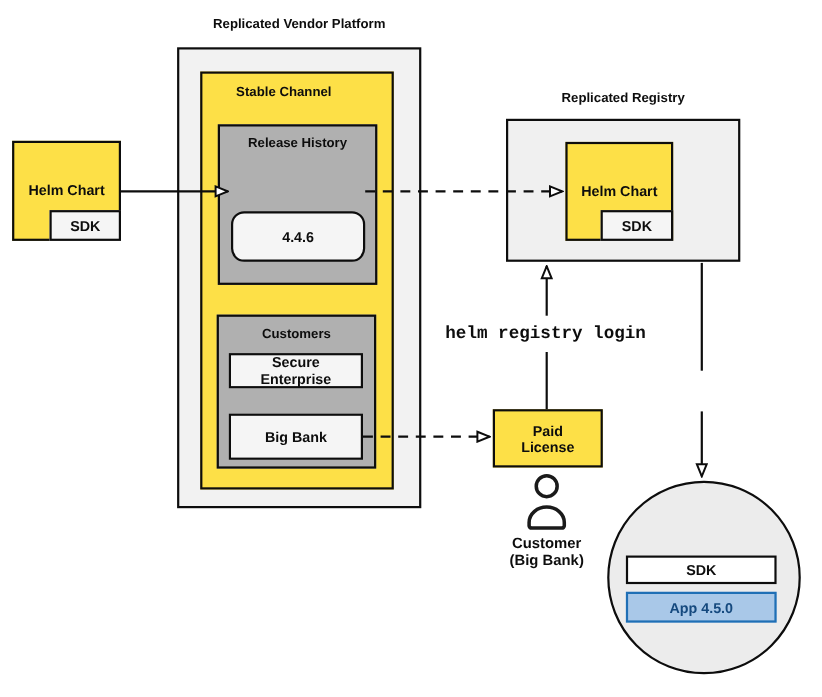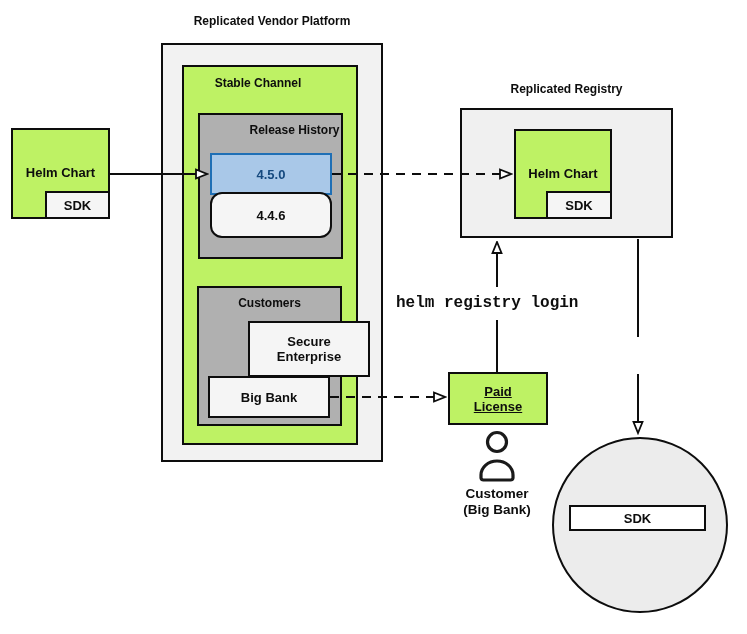--- a/index.html
+++ b/index.html
@@ -2,56 +2,55 @@
 <html><head>
 <meta charset="utf-8">
 <style>
   html,body { margin:0; padding:0; background:#ffffff; }
   #stage {
     position:relative; width:747px; height:634px; background:#ffffff;
     font-family:"Liberation Sans","DejaVu Sans",sans-serif; overflow:hidden;
   }
   .box { position:absolute; box-sizing:border-box; border:2px solid #0d0d0d; }
   .fill-light  { background:#f2f2f2; }
-  .fill-mid    { background:#bef264;text-decoration:underline; }
+  .fill-mid    { background:#fde047; }
   .fill-dark   { background:#b0b0b0; }
   .fill-node   { background:#f5f5f5; }
   .fill-white  { background:#ffffff; }
   .fill-reg    { background:#f0f0f0; }
   .fill-circle { background:#ececec; }
   .blue  { background:#a9c8e8; border-color:#1f6fb5; color:#15497e; }
   .lbl { position:absolute; font-weight:bold; color:#0d0d0d; text-align:center; font-size:12px; line-height:16px; }
   .node { display:flex; align-items:center; justify-content:center;
           font-weight:bold; font-size:13px; line-height:15px; text-align:center; color:#0d0d0d; }
   .node.blue { color:#15497e; }
   .circle { border-radius:50%; }
   .mono { position:absolute; font-family:"Liberation Mono","DejaVu Sans Mono",monospace;
-          font-weight:bold; font-size:16px; color:#0d0d0d; white-space:nowrap; }
+          font-weight:bold; font-size:16px; color:#0d0d0d; text-align:center; white-space:nowrap; }
   .two-line { line-height:16px; }
   svg.overlay { position:absolute; left:0; top:0; width:747px; height:634px; pointer-events:none; }
 </style>
 </head>
 <body>
 
 <div id="stage">
 
   <div class="lbl" style="left:161px; top:13px; width:222px;">Replicated Vendor Platform</div>
   <div class="box fill-light" style="left:161px; top:43px; width:222px; height:419px;"></div>
 
   <div class="box fill-mid" style="left:182px; top:65px; width:176px; height:380px;"></div>
   <div class="lbl" style="left:182px; top:75px; width:152px;">Stable Channel</div>
 
   <div class="box fill-dark" style="left:198px; top:113px; width:145px; height:146px;"></div>
-  <div class="lbl" style="left:198px; top:122px; width:145px;padding-left:24px;">Release History</div>
-  <div class="box node blue" style="left:210px; top:153px; width:122px; height:42px;">4.5.0</div>
+  <div class="lbl" style="left:198px; top:122px; width:145px;">Release History</div>
   <div class="box node fill-node" style="left:210px; top:192px; width:122px; height:46px;border-radius:12px;">4.4.6</div>
 
   <div class="box fill-dark" style="left:197px; top:286px; width:145px; height:140px;"></div>
   <div class="lbl" style="left:197px; top:295px; width:145px;text-align:center;">Customers</div>
-  <div class="box node fill-node" style="left:208px; top:321px; width:122px; height:56px;margin-left:40px;">
+  <div class="box node fill-node" style="left:208px; top:321px; width:122px; height:32px;">
     <span style="max-width:92px;">Secure Enterprise</span>
   </div>
   <div class="box node fill-node" style="left:208px; top:376px; width:122px; height:42px;">Big Bank</div>
 
   <div class="box fill-mid" style="left:11px; top:128px; width:99px; height:91px;"></div>
   <div class="lbl" style="left:11px; top:165px; width:99px; font-size:13px;">Helm Chart</div>
   <div class="box node fill-node" style="left:45px; top:191px; width:65px; height:28px;">SDK</div>
 
   <div class="lbl" style="left:460px; top:81px; width:213px;">Replicated Registry</div>
   <div class="box fill-reg" style="left:460px; top:108px; width:213px; height:130px;"></div>
@@ -63,20 +62,21 @@
     <span style="max-width:58px;">Paid License</span>
   </div>
 
   <div class="lbl two-line" style="left:437px; top:486px; width:120px; font-size:13.5px;">
     <span>Customer</span><br>
     <span>(Big Bank)</span>
   </div>
 
   <div class="box circle fill-circle" style="left:552px; top:437px; width:176px; height:176px;"></div>
   <div class="box node fill-white" style="left:569px; top:505px; width:137px; height:26px;">SDK</div>
+  <div class="box node blue" style="left:569px; top:538px; width:137px; height:28px;">App 4.5.0</div>
 
   <div class="mono" style="left:396px; top:294px; width:200px;">helm registry login</div>
 
   <svg class="overlay" viewBox="0 0 747 634" xmlns="http://www.w3.org/2000/svg">
     <defs>
       <marker id="arrowOpen" markerUnits="userSpaceOnUse" markerWidth="14" markerHeight="12" viewBox="0 0 14 12" refX="12.5" refY="6" orient="auto">
         <path d="M1.5,1.5 L12.5,6 L1.5,10.5 Z" fill="#ffffff" stroke="#0d0d0d" stroke-width="1.8"></path>
       </marker>
     </defs>
 

